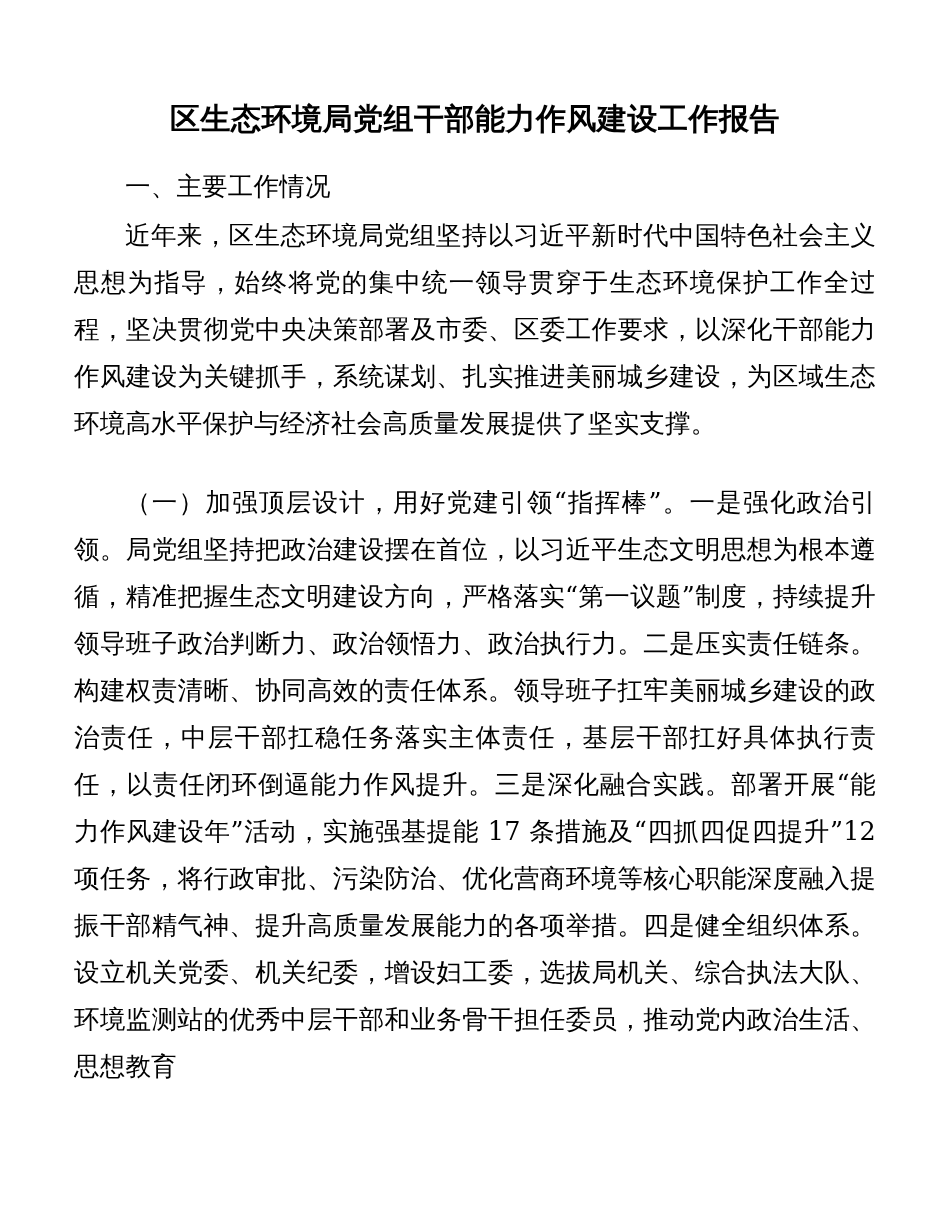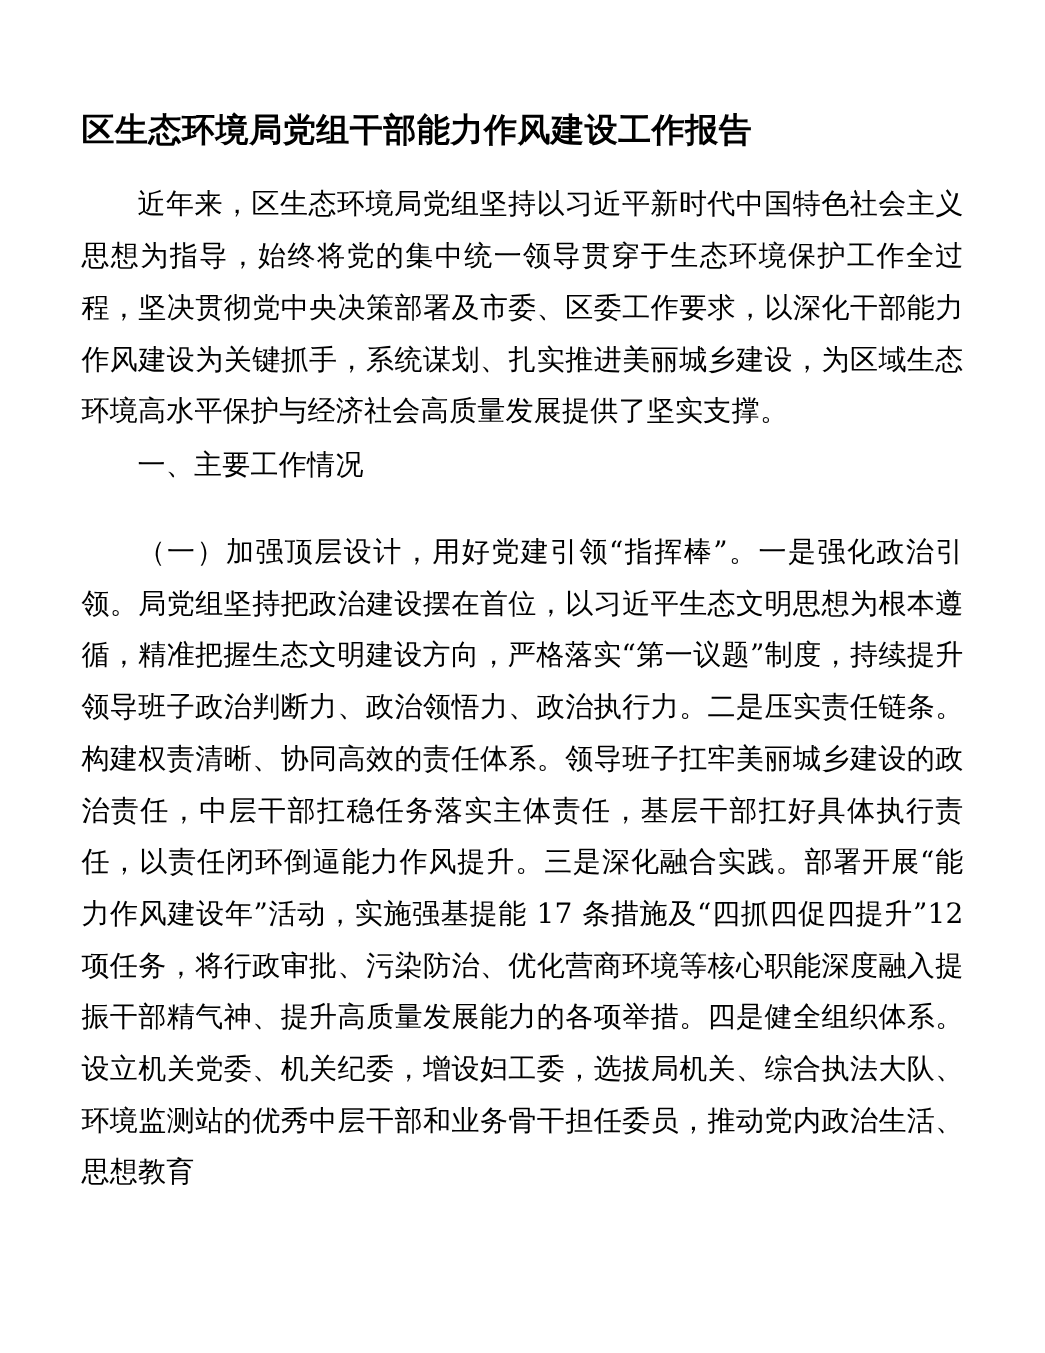--- a/index.html
+++ b/index.html
@@ -15,20 +15,21 @@
     padding: 96px 74px 0 74px;
     font-family: "DejaVu Serif", "Liberation Serif", serif;
     color: #000000;
     overflow: hidden;
     position: relative;
   }
   .doc-title {
     font-family: "DejaVu Sans", "Liberation Sans", sans-serif;
     font-size: 30px;
     font-weight: bold;
+    text-align: center;
     letter-spacing: 0.5px;
     line-height: 1.5;
     margin: 0 0 22px 0;
     white-space: nowrap;
   }
   .para {
     font-size: 25.5px;
     line-height: 47px;
     text-align: justify;
     text-justify: inter-ideograph;
@@ -39,16 +40,16 @@
   .para:last-child {
     margin-bottom: 0;
     margin-top: 32px;
   }
 </style>
 </head>
 <body>
 
 <div class="page">
   <h1 class="doc-title">区生态环境局党组干部能力作风建设工作报告</h1>
+  <p class="para">一、主要工作情况</p>
   <p class="para">近年来，区生态环境局党组坚持以习近平新时代中国特色社会主义思想为指导，始终将党的集中统一领导贯穿于生态环境保护工作全过程，坚决贯彻党中央决策部署及市委、区委工作要求，以深化干部能力作风建设为关键抓手，系统谋划、扎实推进美丽城乡建设，为区域生态环境高水平保护与经济社会高质量发展提供了坚实支撑。</p>
-  <p class="para">一、主要工作情况</p>
   <p class="para">（一）加强顶层设计，用好党建引领“指挥棒”。一是强化政治引领。局党组坚持把政治建设摆在首位，以习近平生态文明思想为根本遵循，精准把握生态文明建设方向，严格落实“第一议题”制度，持续提升领导班子政治判断力、政治领悟力、政治执行力。二是压实责任链条。构建权责清晰、协同高效的责任体系。领导班子扛牢美丽城乡建设的政治责任，中层干部扛稳任务落实主体责任，基层干部扛好具体执行责任，以责任闭环倒逼能力作风提升。三是深化融合实践。部署开展“能力作风建设年”活动，实施强基提能 17 条措施及“四抓四促四提升”12 项任务，将行政审批、污染防治、优化营商环境等核心职能深度融入提振干部精气神、提升高质量发展能力的各项举措。四是健全组织体系。设立机关党委、机关纪委，增设妇工委，选拔局机关、综合执法大队、环境监测站的优秀中层干部和业务骨干担任委员，推动党内政治生活、思想教育</p>
 </div>
 
 </body></html>

